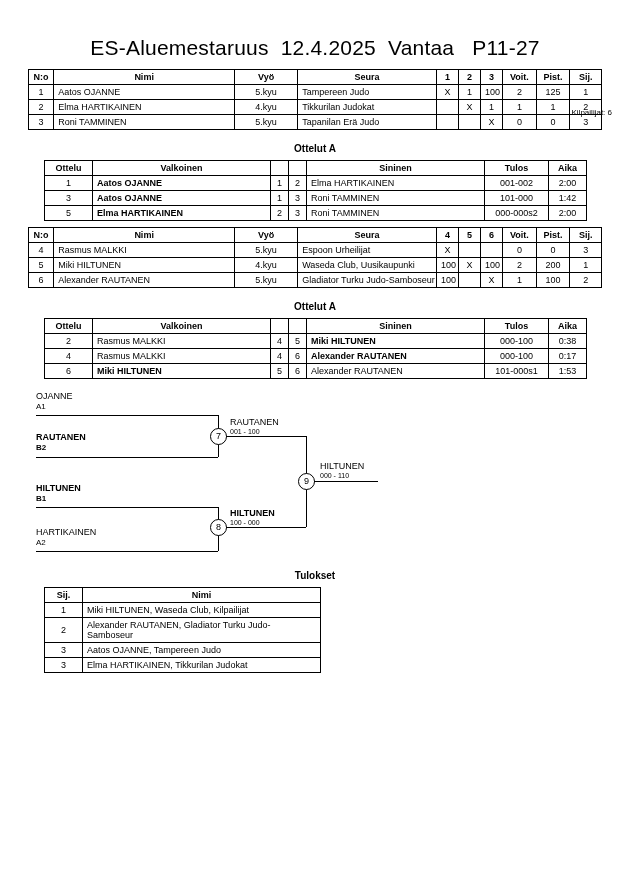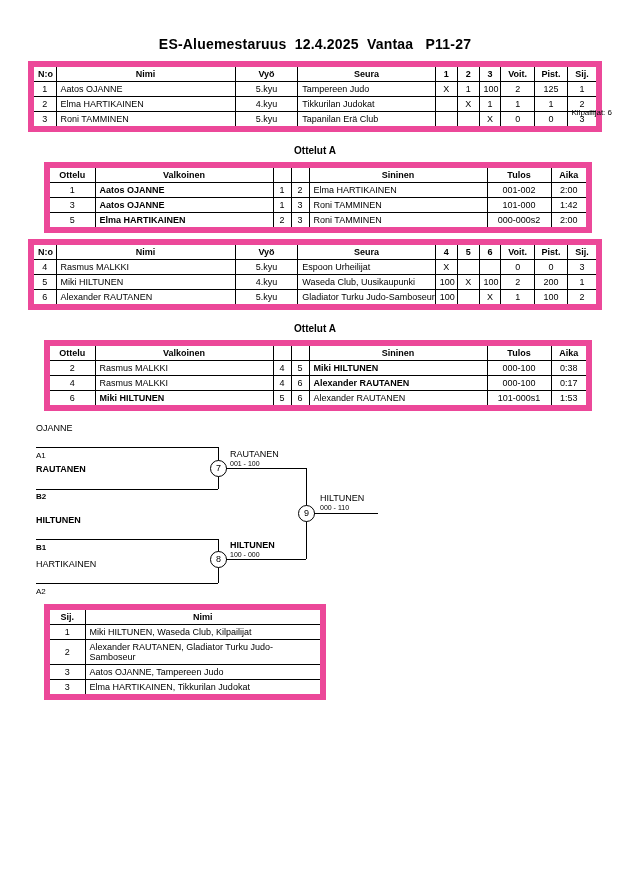--- a/index.html
+++ b/index.html
@@ -17,22 +17,22 @@
   }
   .page {
     position: relative;
     width: 630px;
     height: 891px;
   }
 
   
   .doc-title {
     text-align: center;
-    font-size: 14px;
-    font-weight: bold;
+    font-size: 21px;
+    font-weight: normal;
     letter-spacing: 0.2px;
     margin: 36px 0 0 0;
     white-space: pre;
   }
   .subtitle {
     text-align: center;
     font-size: 11px;
     font-weight: bold;
     margin-top: 7px;
   }
@@ -42,21 +42,21 @@
     top: 72px;
     font-size: 8px;
   }
 
   
   table {
     border-collapse: collapse;
     font-size: 9px;
   }
   table.bordered {
-    border: 6px solid #ec4899;
+    border: 1px solid #ec4899;
   }
   table.bordered th,
   table.bordered td {
     border: 1px solid #000;
     padding: 2px 4px;
     height: 13px;
     box-sizing: border-box;
   }
   th {
     font-weight: bold;
@@ -126,21 +126,21 @@
     margin-top: 12px;
   }
   .bracket .entrant {
     position: absolute;
     font-size: 9px;
   }
   .bracket .entrant .nm { display: block; }
   .bracket .entrant .seed {
     display: block;
     font-size: 8px;
-    margin-top: 18px;
+    margin-top: 1px;
   }
   .bracket .line {
     position: absolute;
     background: #000;
   }
   .bracket .hline { height: 1px; }
   .bracket .vline { width: 1px; }
   .bracket .node {
     position: absolute;
     width: 15px;
@@ -237,21 +237,21 @@
         <td class="c">X</td>
         <td class="c">1</td>
         <td class="c">1</td>
         <td class="c">1</td>
         <td class="c">2</td>
       </tr>
       <tr>
         <td class="c">3</td>
         <td class="l">Roni TAMMINEN</td>
         <td class="c">5.kyu</td>
-        <td class="l club">Tapanilan Erä Club</td>
+        <td class="l club">Tapanilan Erä Judo</td>
         <td class="c"></td>
         <td class="c"></td>
         <td class="c">X</td>
         <td class="c">0</td>
         <td class="c">0</td>
         <td class="c">3</td>
       </tr>
     </tbody>
       </table>
   </div>
@@ -473,20 +473,21 @@
 
     <div class="line vline" style="left:306px; top:45px; height:91px;"></div>
     <div class="node" style="left:298px; top:82px;">9</div>
     <div class="result" style="left:320px; top:70px;">
       <span>HILTUNEN</span>
       <span class="score">000 - 110</span>
     </div>
     <div class="line hline" style="left:314px; top:90px; width:64px;"></div>
   </div>
 
+  <div class="results-label">Tulokset</div>
   <div class="results-wrap">
     <table class="bordered results">
       <colgroup>
           <col class="col-sij">
           <col class="col-name">
         </colgroup>
       <tbody>
           <tr>
         <th>Sij.</th>
         <th>Nimi</th>

